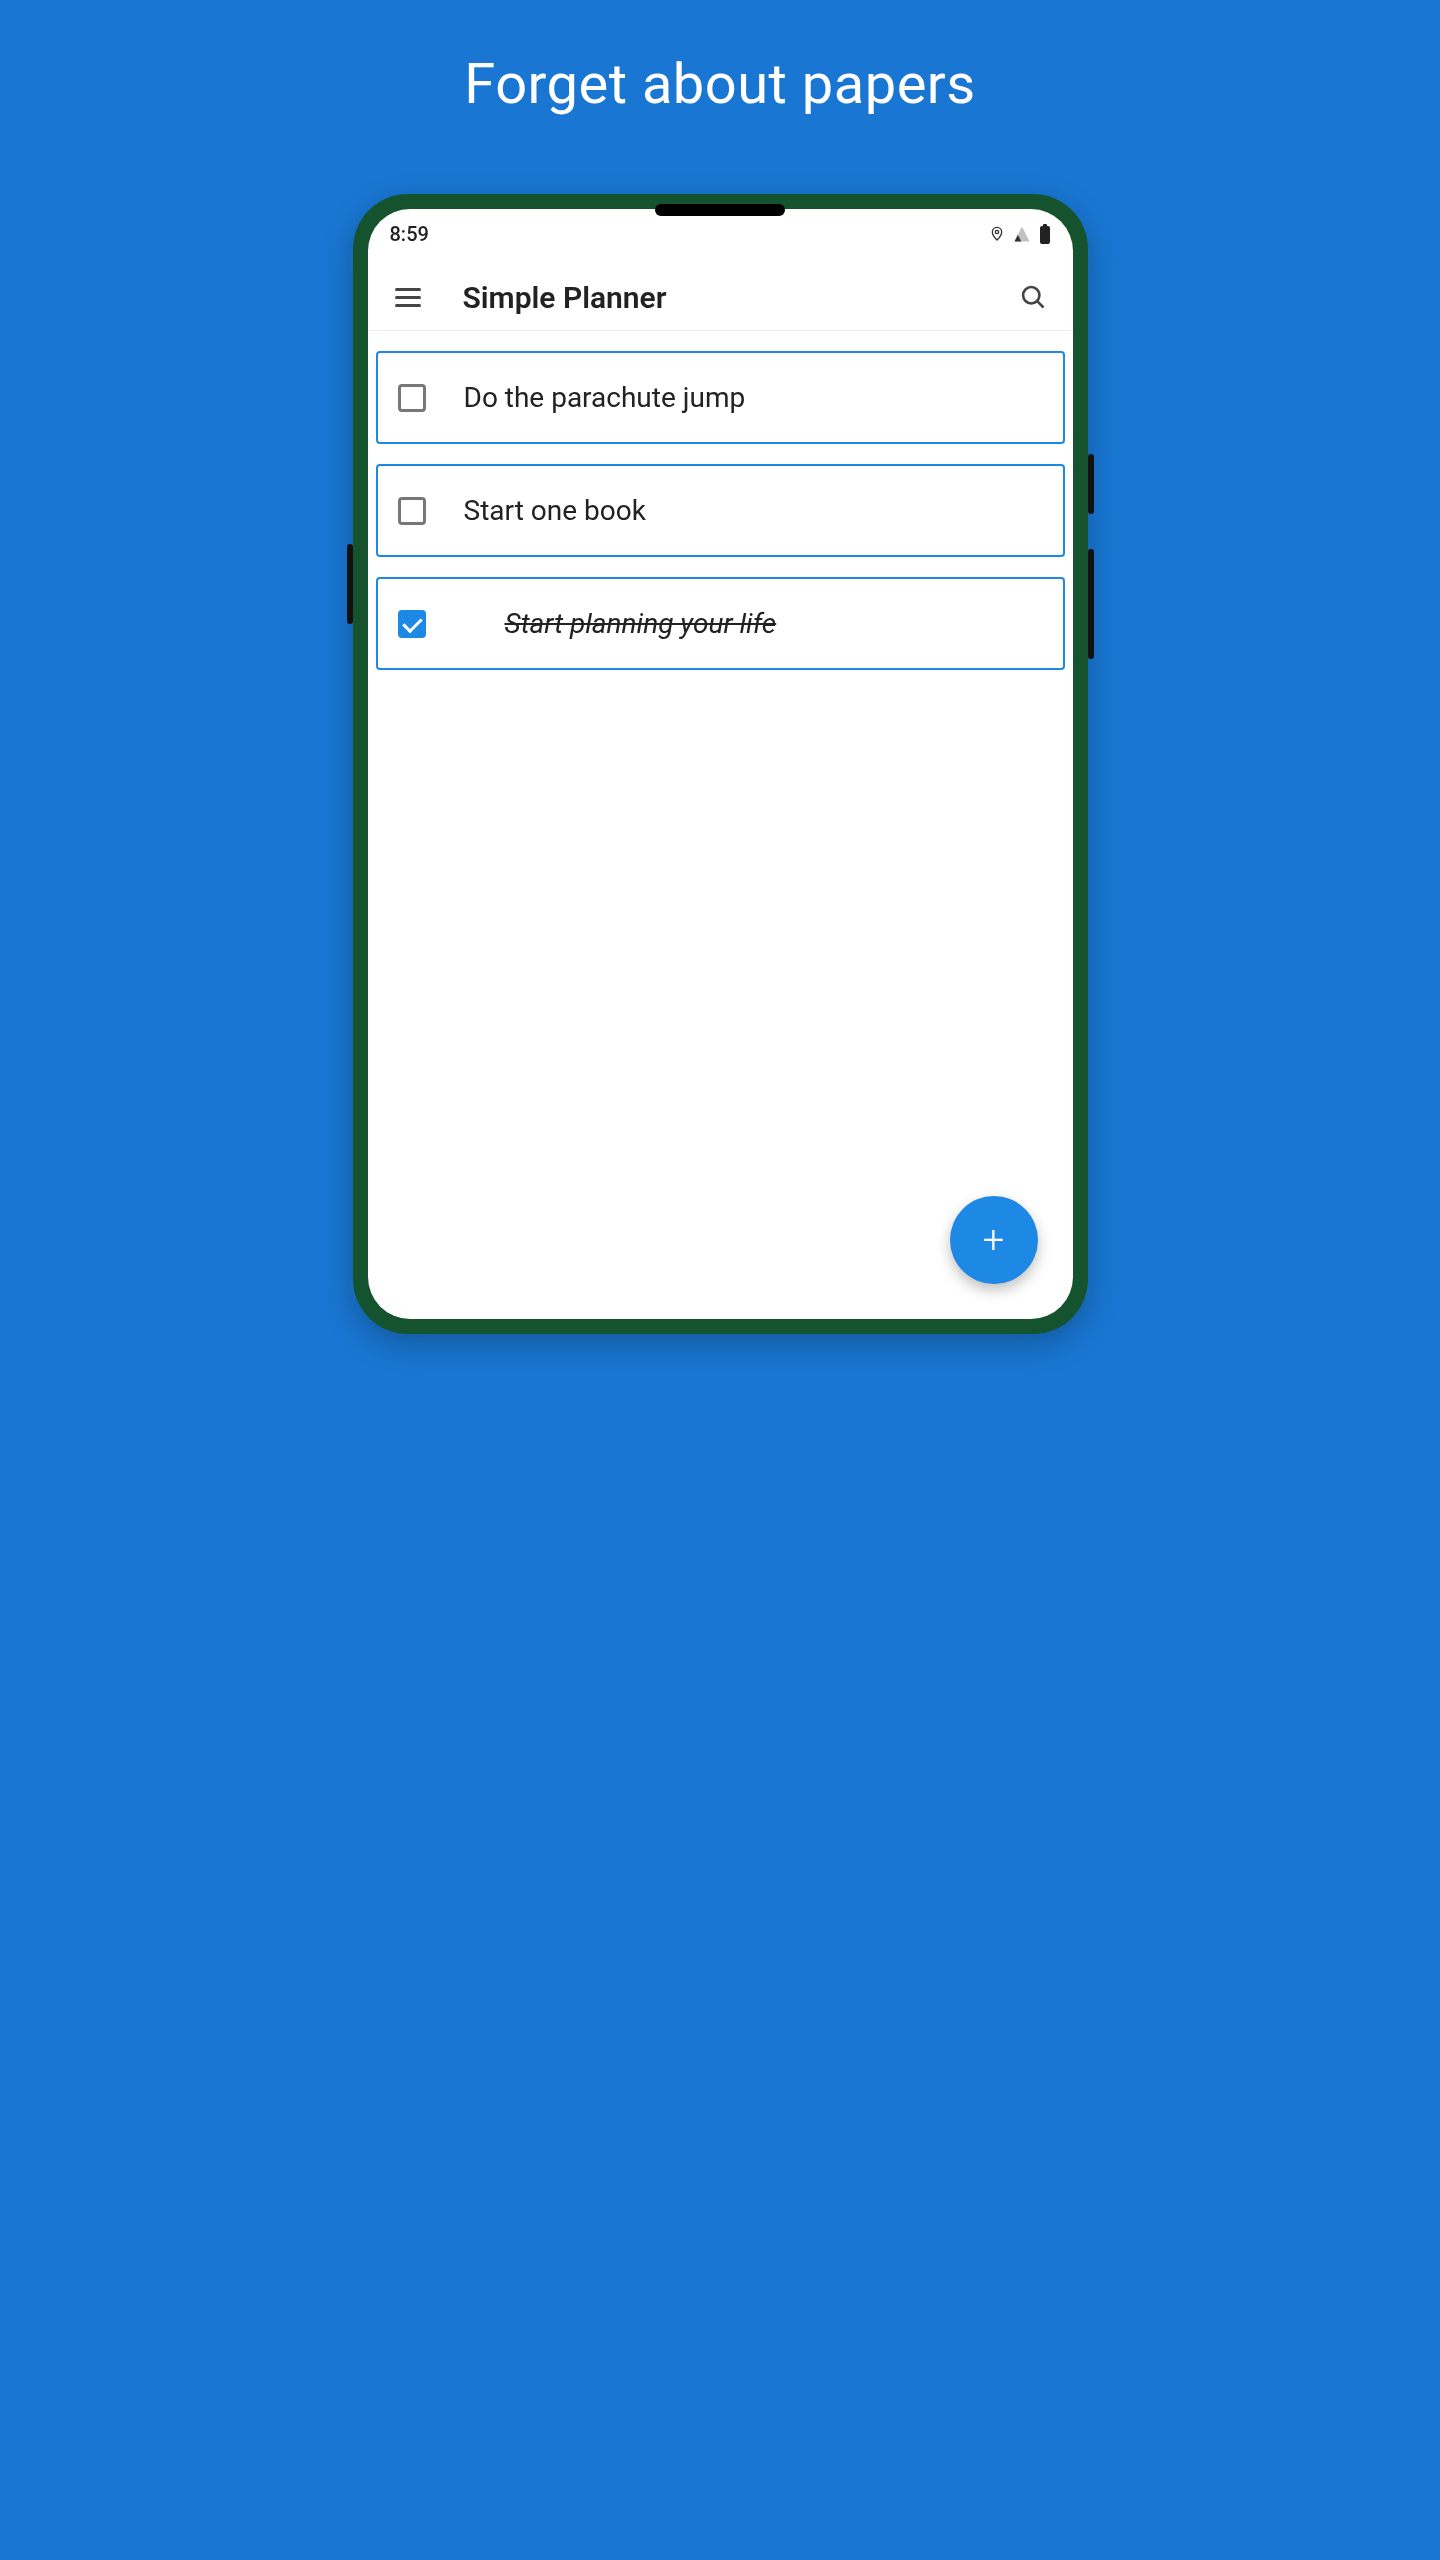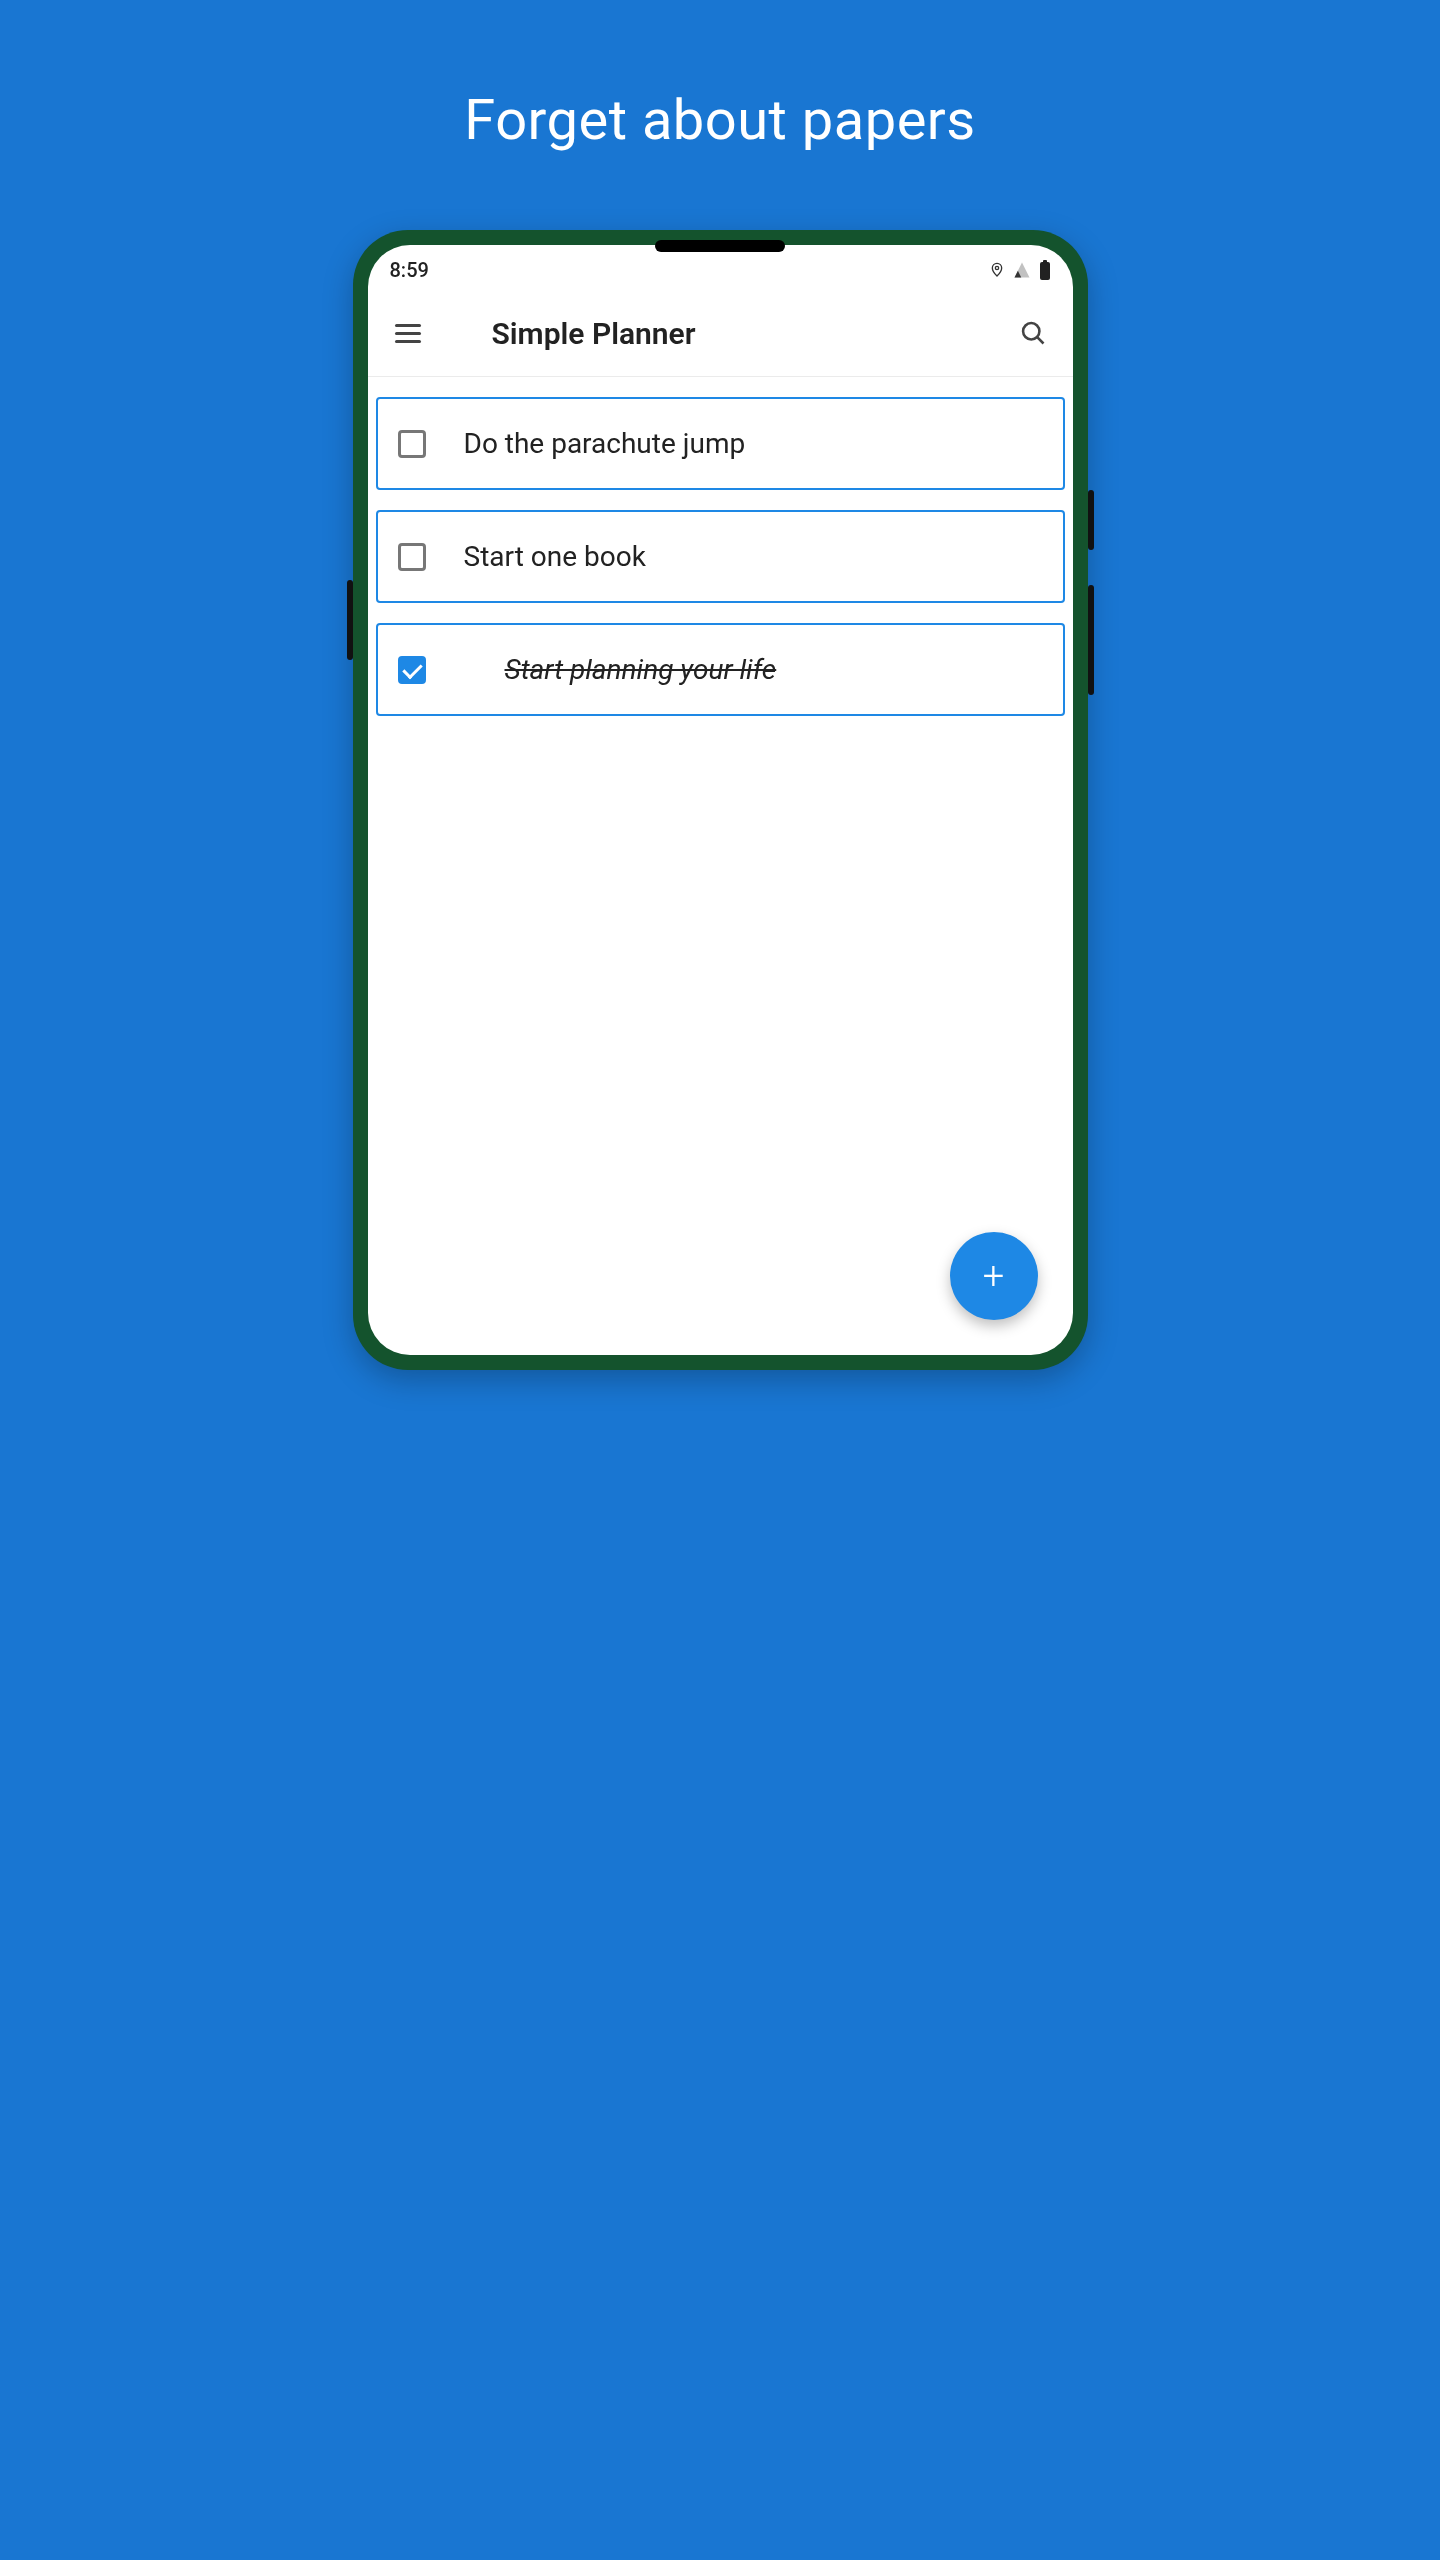--- a/index.html
+++ b/index.html
@@ -12,21 +12,21 @@
       position: relative;
       display: flex;
       flex-direction: column;
       align-items: center;
     }
     .hero-title {
       color: #fff;
       font-size: 56px;
       font-weight: 400;
       text-align: center;
-      margin-top: 85px;
+      margin-top: 49px;
       line-height: 1.25;
       letter-spacing: 0.5px;
     }
     .phone-frame {
       position: relative;
       margin-top: 75px;
       width: 735px;
       height: 1140px;
       background: #14532d;
       border-radius: 55px;
@@ -71,23 +71,22 @@
     }
     .status-left { font-weight: 500; }
     .status-right {
       display: flex;
       align-items: center;
       gap: 8px;
     }
     .app-bar {
       display: flex;
       align-items: center;
-      padding: 25px 15px 18px 15px;
+      padding: 25px 15px 8px 15px;
       border-bottom: 1px solid rgba(0,0,0,0.08);
-      gap: 29px;
     }
     .hamburger {
       width: 50px; height: 50px;
       display: flex; align-items: center; justify-content: center;
       cursor: pointer;
     }
     .hamburger-lines, .hamburger-lines::before, .hamburger-lines::after {
       display: block;
       width: 26px; height: 3px;
       background: #444;

